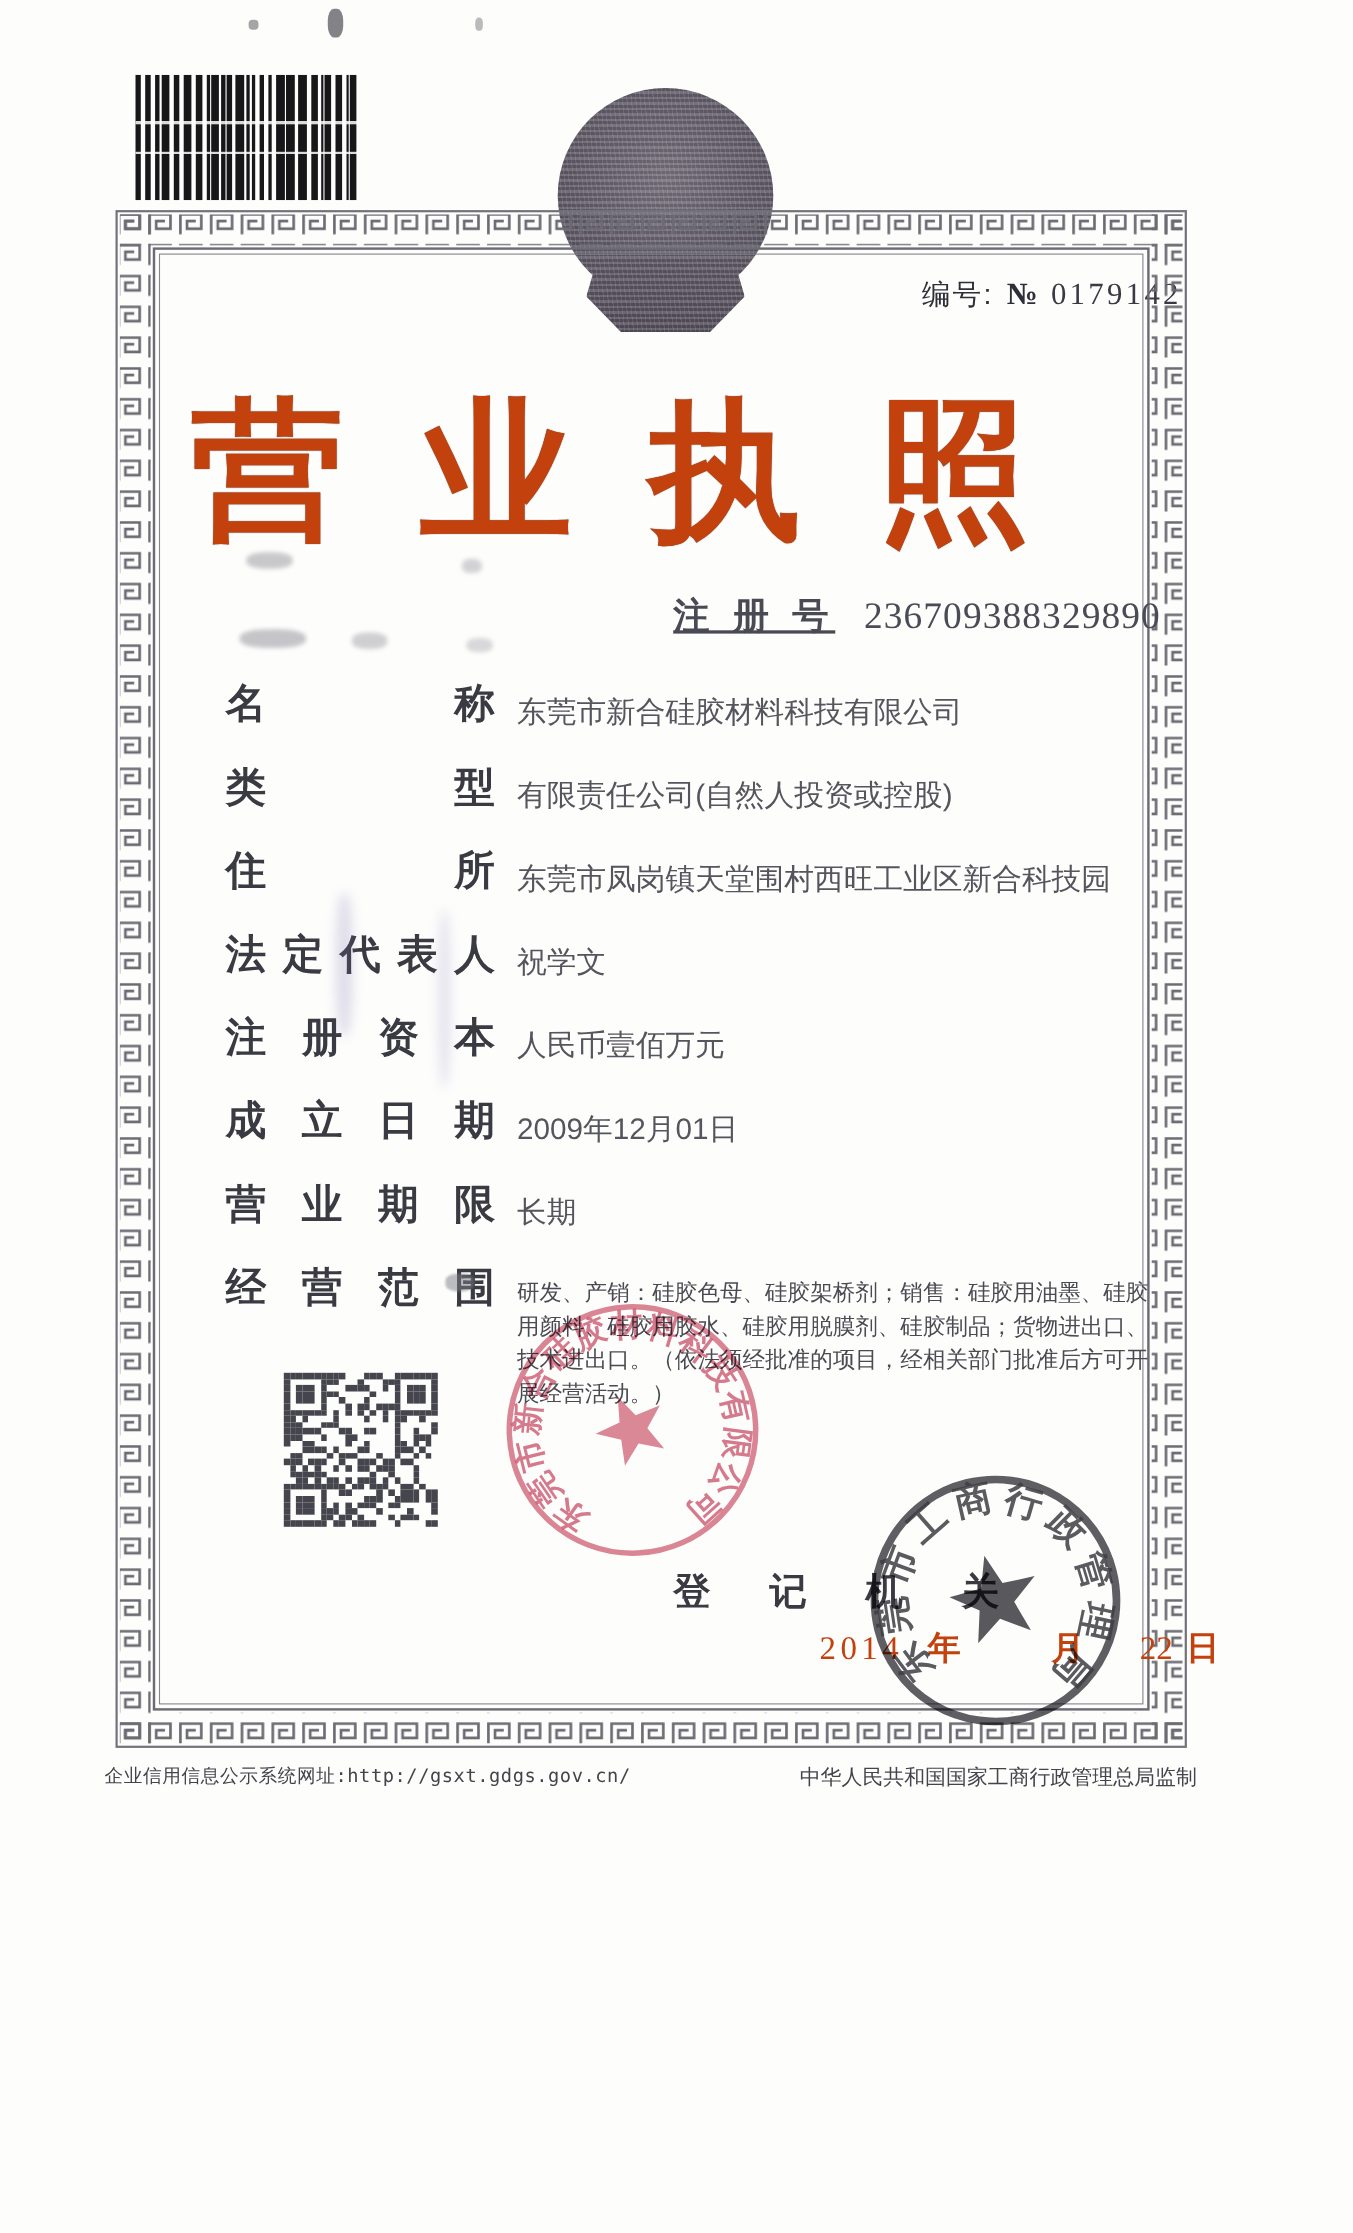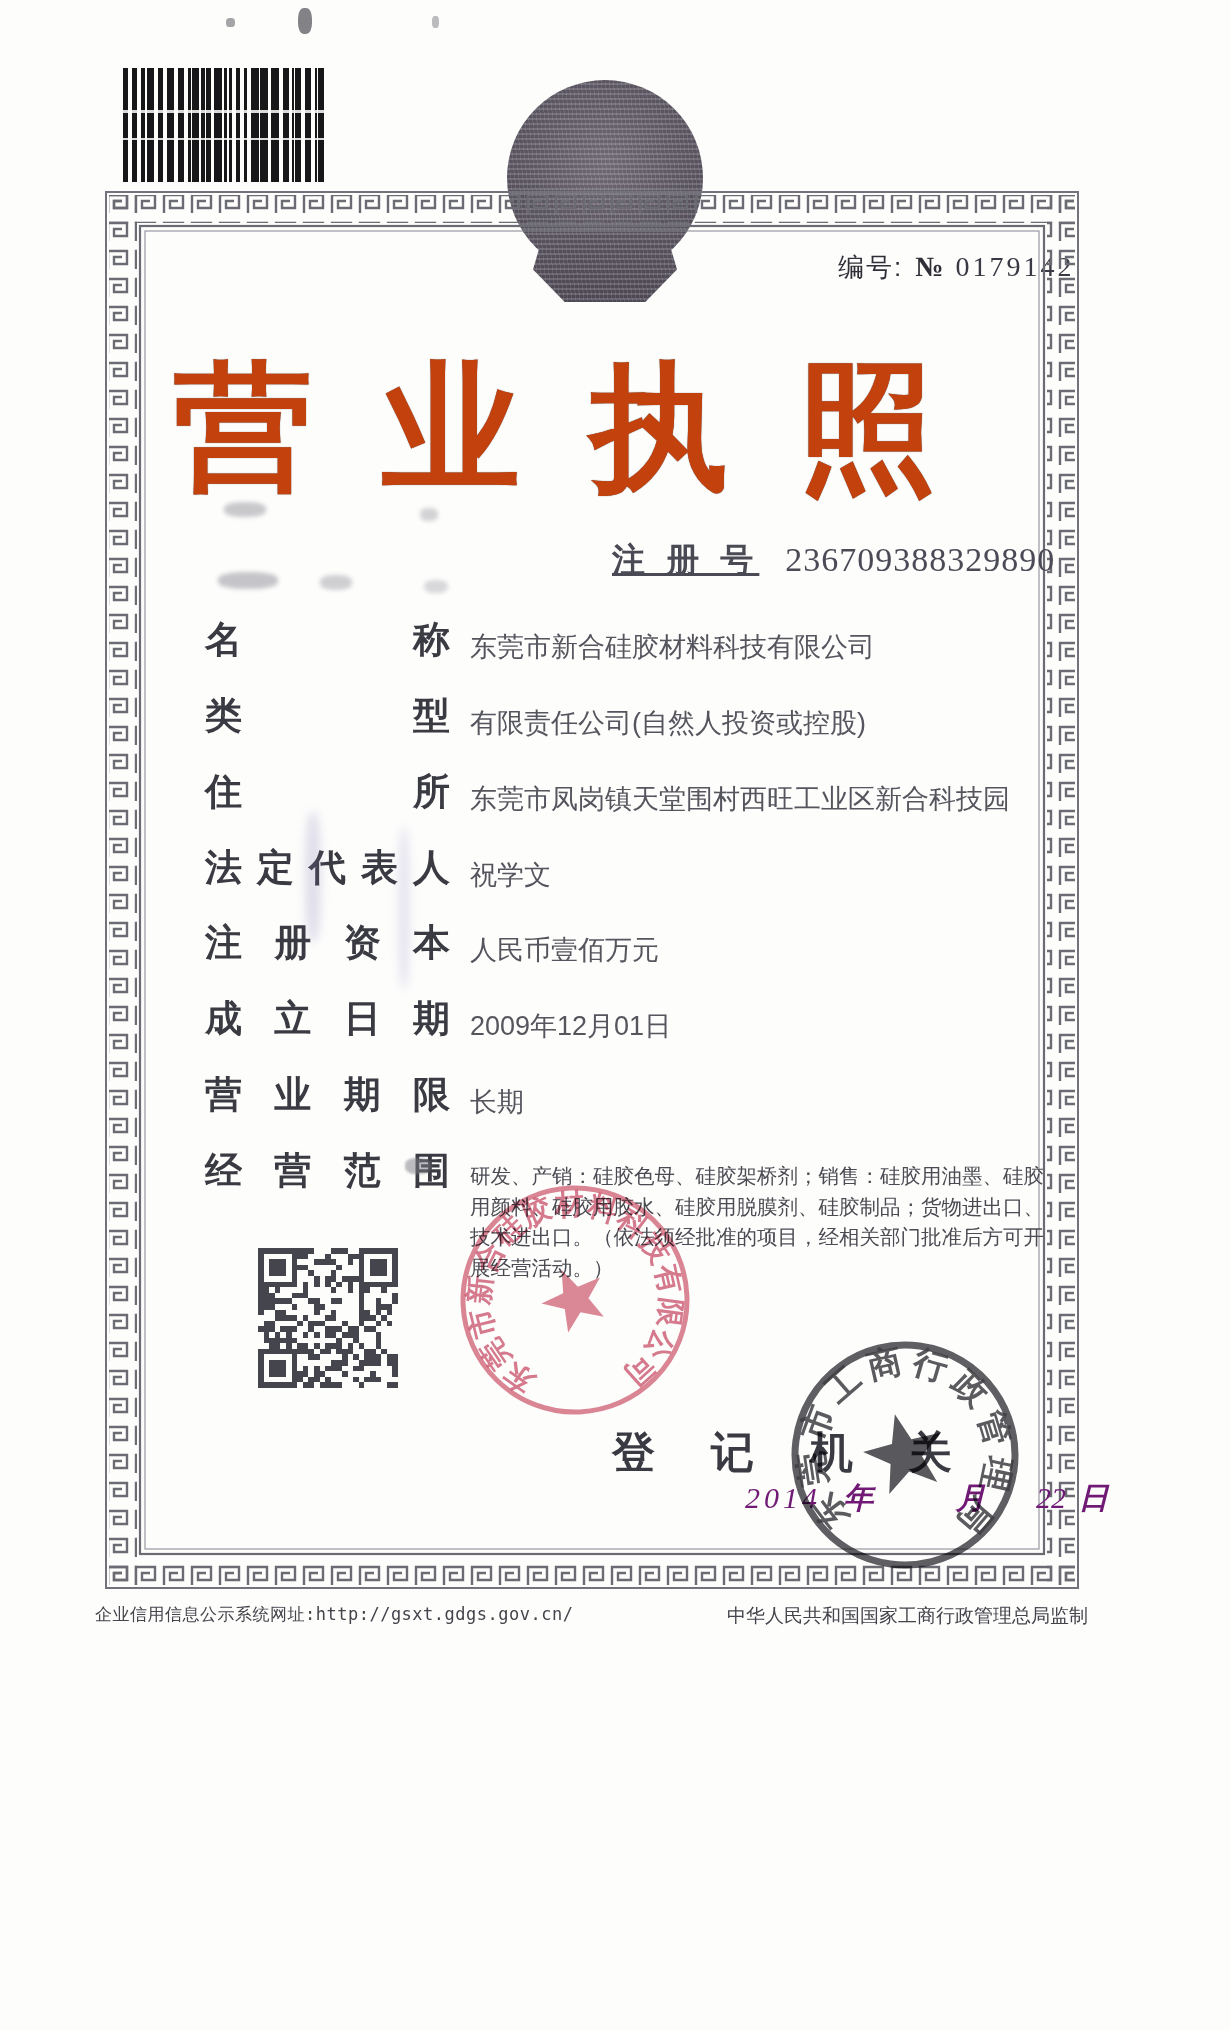--- a/index.html
+++ b/index.html
@@ -44,22 +44,22 @@
 
   
   .fields{left:205px;top:620px;width:850px;}
   .field-row{display:flex;align-items:flex-start;margin-bottom:27px;}
   .field-label{width:245px;flex:none;display:flex;justify-content:space-between;
                font-size:37px;font-weight:600;color:#3a3a42;line-height:1.1;}
   .field-value{margin-left:20px;font-size:27px;color:#55555e;line-height:1.55;padding-top:7px;}
   .field-row.scope .field-value{font-size:20.5px;width:600px;line-height:1.5;color:#4a4a52;padding-top:10px;}
 
   
-  .registrar{left:612px;top:1424px;font-size:43px;font-weight:600;letter-spacing:22px;color:#3a3a42;z-index:4;}
-  .dateline{left:745px;top:1478px;font-size:30px;color:#701a75;z-index:3;white-space:nowrap;font-style:italic;}
+  .registrar{left:612px;top:1424px;font-size:34px;font-weight:600;letter-spacing:22px;color:#3a3a42;z-index:4;}
+  .dateline{left:745px;top:1478px;font-size:30px;color:#c2410c;z-index:3;white-space:nowrap;}
   .dateline span{display:inline-block;}
   .dateline .d-year{letter-spacing:4px;font-family:"Liberation Serif",serif;}
   .dateline .d-yu{margin-left:14px;font-weight:600;}
   .dateline .d-mu{margin-left:74px;font-weight:600;}
   .dateline .d-day{margin-left:42px;font-family:"Liberation Serif",serif;}
   .dateline .d-du{margin-left:4px;font-weight:600;}
 
   
   .stamp{z-index:5;mix-blend-mode:multiply;}
   .stamp-red{left:415px;top:1140px;transform:rotate(-24deg);opacity:.92;}

